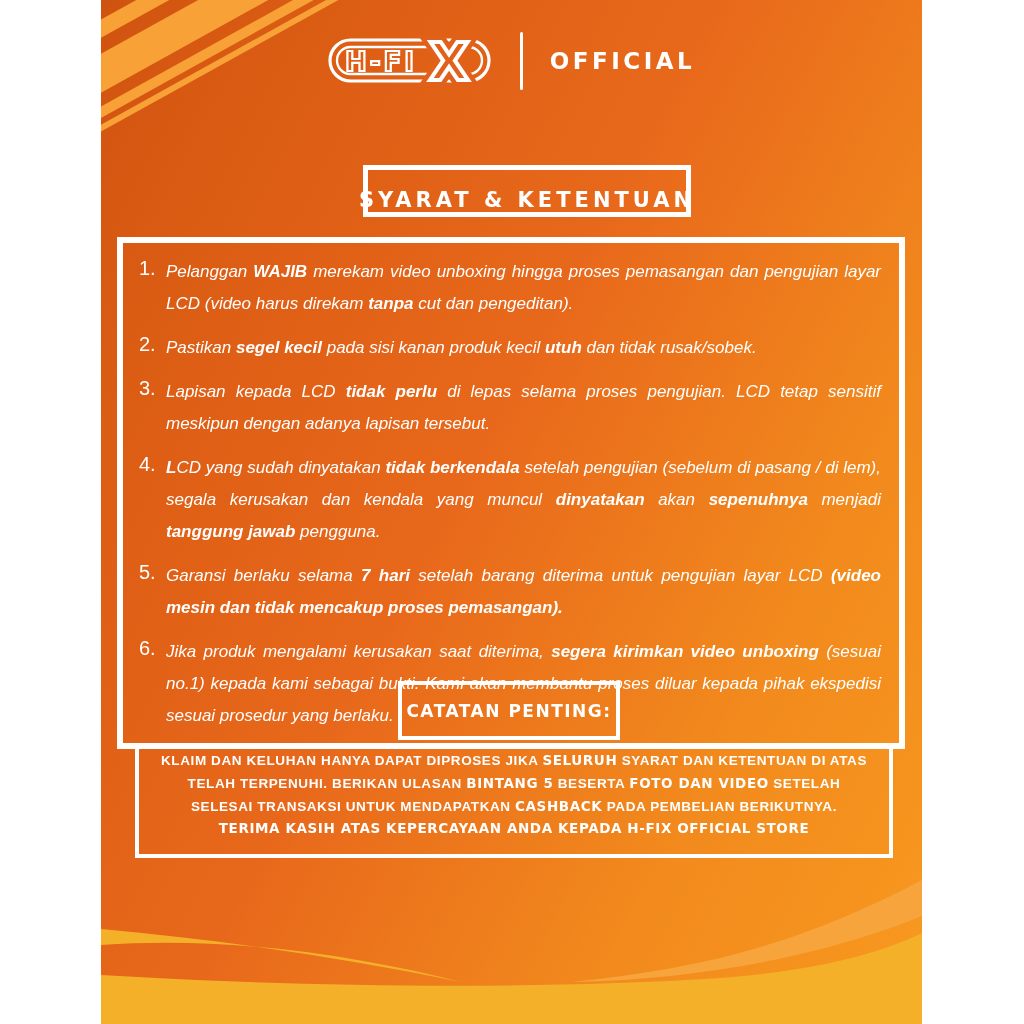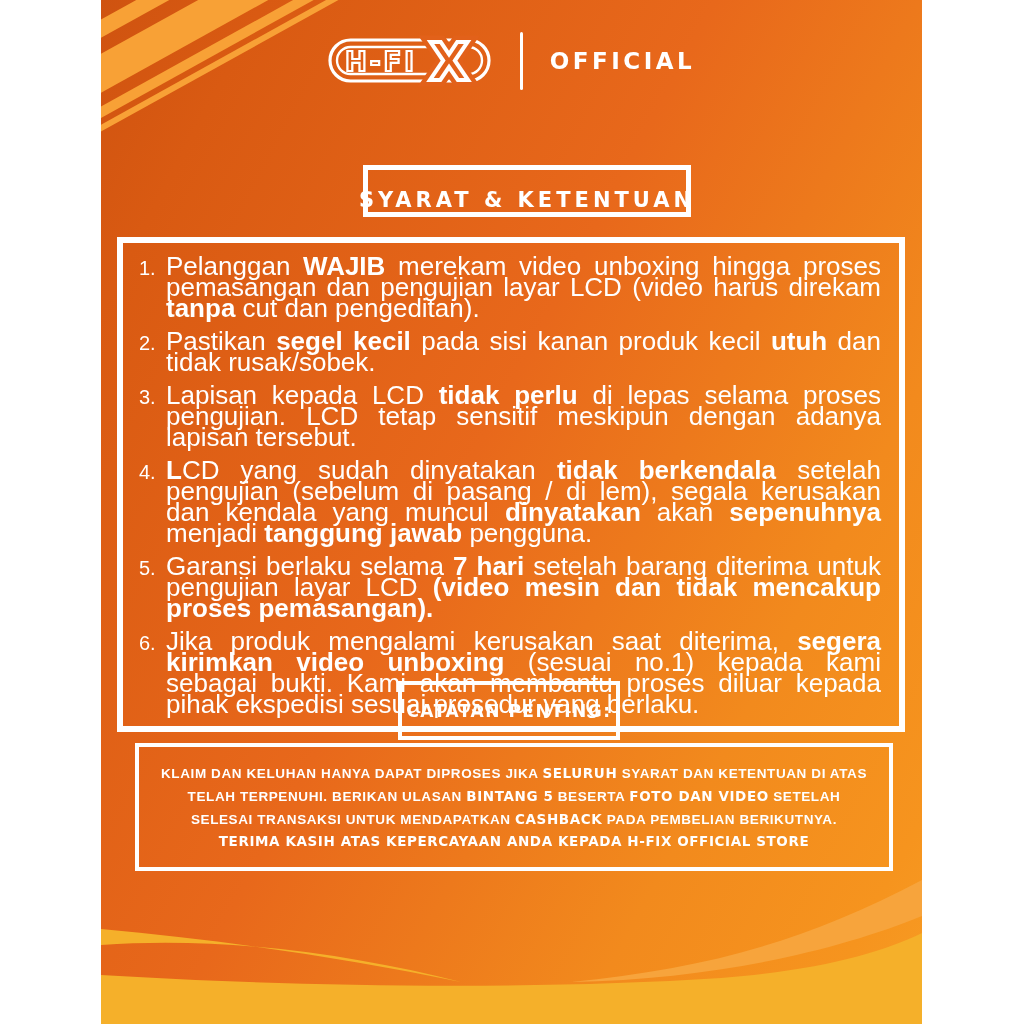--- a/index.html
+++ b/index.html
@@ -50,28 +50,28 @@
 
   
   .terms-box{
     position:absolute;top:237px;left:16px;width:788px;
     border:6px solid #fff;box-sizing:border-box;
     padding:13px 18px 11px 16px;
   }
   .term{display:flex;margin-bottom:12px;}
   .term:last-child{margin-bottom:0;}
   .term .num{flex:0 0 27px;font-size:20px;line-height:25px;}
-  .term .ttx{flex:1;font-size:26px;line-height:21px;text-align:justify;}
+  .term .ttx{flex:1;font-size:17px;line-height:32px;text-align:justify;font-style:italic;}
   .term b{font-weight:bold;}
 
   
   .notes-box{
     position:absolute;top:743px;left:34px;width:758px;
     border:4px solid #fff;box-sizing:border-box;
-    padding:15px 22px 16px 22px;text-align:center;
+    padding:2px 22px 16px 22px;text-align:center;
   }
   .notes-body{
     font-weight:bold;font-size:13.5px;line-height:23px;letter-spacing:0.6px;
   }
   .notes-body b{font-family:"DejaVu Sans",sans-serif;font-weight:bold;}
   .notes-thanks{
     font-family:"DejaVu Sans",sans-serif;font-weight:bold;
     font-size:13.5px;line-height:20px;letter-spacing:0.6px;
   }
 </style>

